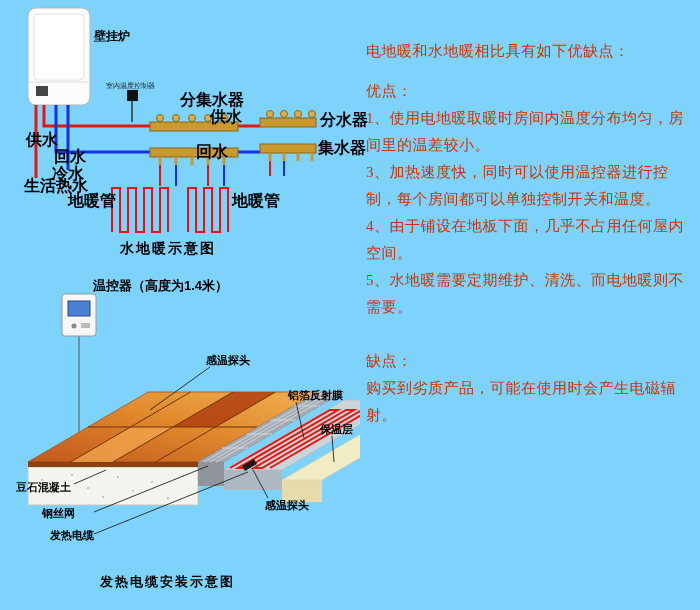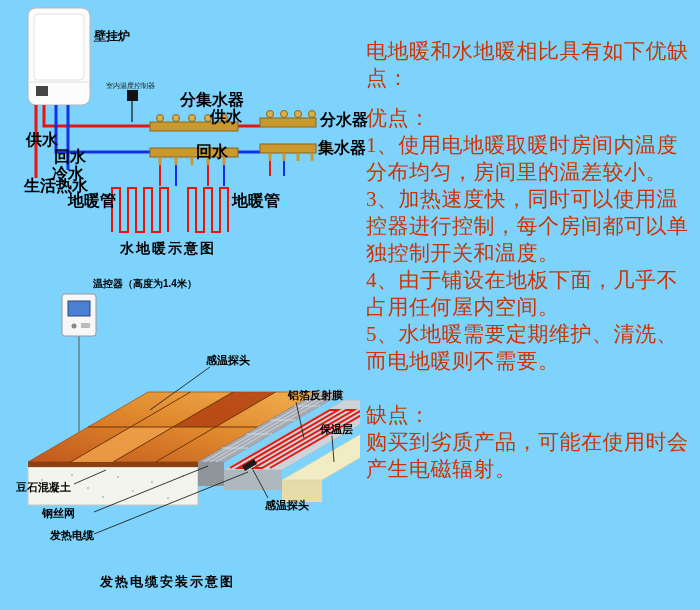--- a/index.html
+++ b/index.html
@@ -5,21 +5,21 @@
   html,body{margin:0;padding:0;background:#fff;}
   .page{position:relative;width:700px;height:610px;background:#7dd3fc;overflow:hidden;
         font-family:"Liberation Sans",sans-serif;}
   .lbl{position:absolute;color:#000;font-weight:bold;font-size:11px;line-height:1;white-space:nowrap;}
   .s7{font-size:7px;font-weight:normal;color:#222;}
   .s10{font-size:16px;}
   .s12{font-size:12px;}
   .cap{font-size:14px;letter-spacing:2px;}
   .cap2{font-size:13px;letter-spacing:2px;}
   .rp{position:absolute;left:366px;top:38px;width:330px;
-      font-family:"Liberation Serif",serif;font-size:21px;line-height:27px;
+      font-family:"Liberation Serif",serif;font-size:15px;line-height:27px;
       letter-spacing:0.5px;color:#cc3300;}
   .rp p{margin:0;}
   .rp .title{margin-bottom:13px;}
   .rp .dis-head{margin-top:27px;}
   svg{position:absolute;display:block;}
 </style>
 </head>
 <body>
 
 <div class="page">
@@ -176,21 +176,21 @@
         <line x1="210" y1="97" x2="150" y2="140"></line>
         <line x1="296" y1="132" x2="304" y2="168"></line>
         <line x1="332" y1="166" x2="334" y2="192"></line>
         <line x1="74" y1="214" x2="106" y2="200"></line>
         <line x1="94" y1="242" x2="208" y2="196"></line>
         <line x1="94" y1="264" x2="248" y2="202"></line>
         <line x1="268" y1="228" x2="252" y2="198"></line>
       </g>
     </svg>
 
-    <div class="lbl" style="left:93px;top:279px;font-size:10px">温控器（高度为1.4米）</div>
+    <div class="lbl" style="left:93px;top:279px;font-size:13px">温控器（高度为1.4米）</div>
     <div class="lbl" style="left:206px;top:355px">感温探头</div>
     <div class="lbl" style="left:288px;top:390px">铝箔反射膜</div>
     <div class="lbl" style="left:320px;top:424px">保温层</div>
     <div class="lbl" style="left:16px;top:482px">豆石混凝土</div>
     <div class="lbl" style="left:42px;top:508px">钢丝网</div>
     <div class="lbl" style="left:50px;top:530px">发热电缆</div>
     <div class="lbl" style="left:265px;top:500px">感温探头</div>
     <div class="lbl cap2" style="left:100px;top:575px">发热电缆安装示意图</div>
   </div>
 

